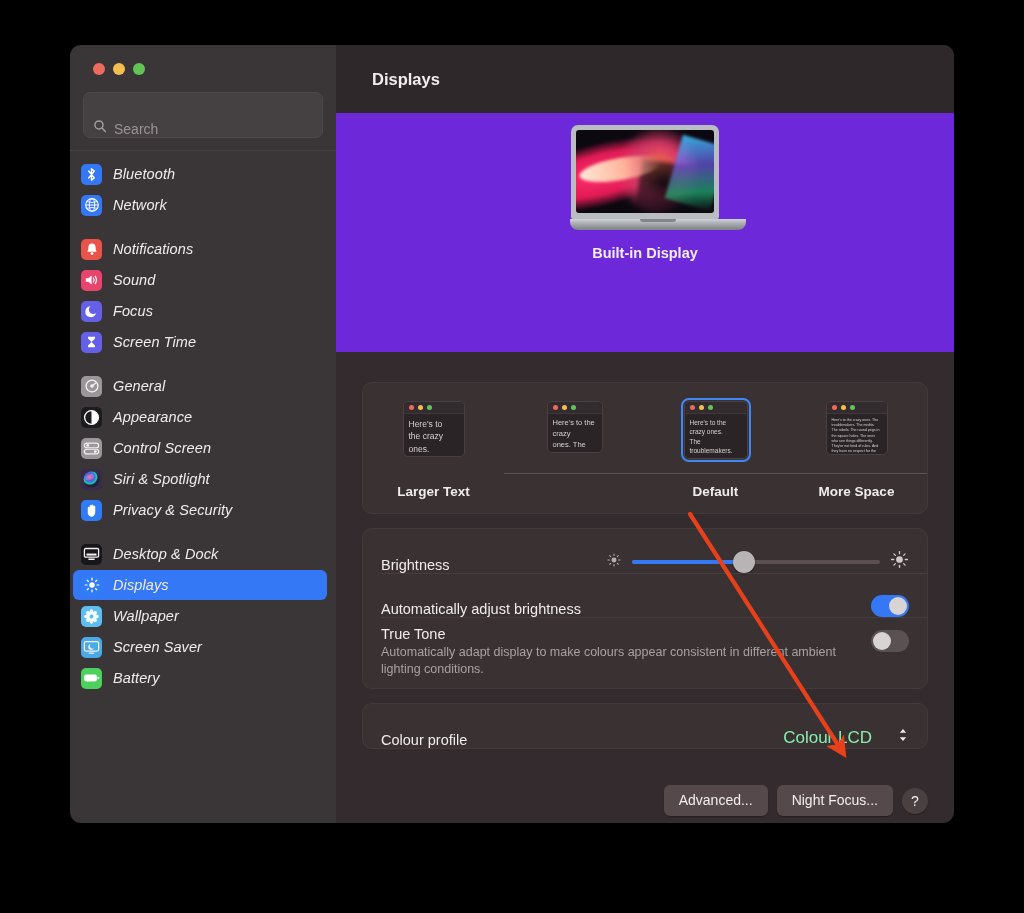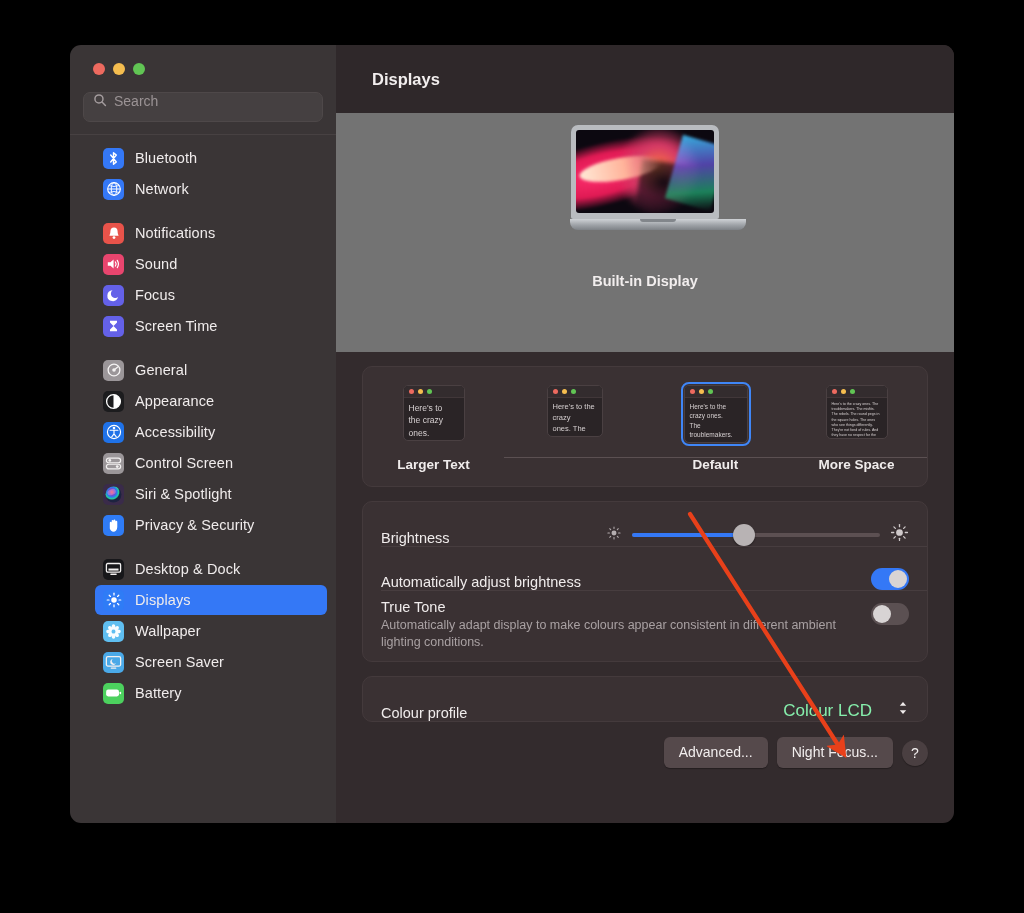--- a/index.html
+++ b/index.html
@@ -37,25 +37,25 @@
     padding-left: 23px;
     gap: 8px;
   }
   .dot { width: 12px; height: 12px; border-radius: 50%; }
   .dot.red    { background: #ed6a5f; }
   .dot.yellow { background: #f5bd4f; }
   .dot.green  { background: #61c554; }
 
   #search-wrap { padding: 0 13px 12px 13px; }
   #search-box {
-    height: 30px;
+    height: 46px;
     background: #454041;
     border-radius: 7px;
     display: flex;
-    align-items: flex-start;
+    align-items: flex-end;
     padding: 0 9px;
     gap: 7px;
     border: 1px solid #4e4849;
   }
   #search-box .mag { flex: none; }
   #search-input {
     background: transparent;
     border: none;
     outline: none;
     color: #e8e4e4;
@@ -67,22 +67,23 @@
 
   .side-divider {
     height: 1px;
     background: #474142;
     margin: 0;
   }
 
   #side-scroll {
     flex: 1;
     overflow: hidden;
-    padding: 8px 9px 0 25px;
-    position: relative;
+    padding: 8px 9px 0 3px;
+    position: relative;
+    font-style: italic;
   }
 
   .side-item {
     height: 30px;
     display: flex;
     align-items: center;
     gap: 11px;
     padding: 0 8px;
     border-radius: 6px;
     margin-bottom: 1px;
@@ -126,28 +127,27 @@
     padding-left: 36px;
     background: #2f282a;
   }
   #page-title {
     color: #f2eeee;
     font-size: 16.5px;
     font-weight: bold;
   }
 
   #hero {
-    background: #737373;
+    background: #6d28d9;
     height: 239px;
     display: flex;
     flex-direction: column;
     align-items: center;
     justify-content: flex-start;
     padding-top: 12px;
-    gap: 28px;
   }
   #mac-wrap { width: 150px; position: relative; }
   #mac-lid {
     width: 148px; height: 94px;
     margin: 0 auto;
     background: #b9bcc0;
     border-radius: 7px 7px 2px 2px;
     padding: 5px 5px 6px 5px;
     position: relative;
   }
@@ -204,21 +204,21 @@
     background: #82868b;
     border-radius: 0 0 4px 4px;
   }
   #hero-label {
     margin-top: 15px;
     color: #f2eeee;
     font-size: 14.5px;
     font-weight: bold;
   }
 
-  #body-area { padding: 0 26px; }
+  #body-area { padding: 16px 26px; }
 
   .card {
     background: #3a3133;
     border-radius: 10px;
     border: 1px solid #443a3c;
     margin-top: 14px;
   }
 
   
   #res-card { padding: 18px 0 14px 0; display: flex; }
@@ -267,21 +267,21 @@
   .tdot.r { background: #ed6a5f; }
   .tdot.y { background: #f5bd4f; }
   .tdot.g { background: #61c554; }
   .ttext {
     padding: 4px 5px 0 5px;
     color: #d6d0d1;
     white-space: pre-wrap;
     overflow: hidden;
   }
   .res-label {
-    margin-top: 10px;
+    margin-top: 21px;
     color: #f0ecec;
     font-size: 13.5px;
     font-weight: bold;
   }
 
   
   .row {
     display: flex;
     align-items: flex-end;
     padding: 0 18px;
@@ -366,21 +366,21 @@
     align-items: center;
     gap: 25px;
   }
 
   
   #btn-row {
     display: flex;
     justify-content: flex-end;
     align-items: center;
     gap: 9px;
-    margin-top: 15px;
+    margin-top: 36px;
     padding-right: 0;
   }
   .btn {
     background: #55494b;
     border: 1px solid #60545600;
     border-radius: 6px;
     color: #f2eeee;
     font-size: 14px;
     font-family: "Liberation Sans", sans-serif;
     padding: 6px 14px 7px 14px;
@@ -502,30 +502,20 @@
           <span class="side-label">General</span>
         </div>
         <div class="side-item">
           <span class="sicon" style="background: rgb(28, 28, 30);">
             <svg width="17" height="17" viewBox="0 0 18 18">
               <circle cx="9" cy="9" r="7.3" fill="none" stroke="#ffffff" stroke-width="1.4"></circle>
               <path d="M9 1.7 A7.3 7.3 0 0 1 9 16.3 Z" fill="#ffffff"></path>
             </svg>
           </span>
           <span class="side-label">Appearance</span>
-        </div>
-        <div class="side-item">
-          <span class="sicon" style="background: rgb(31, 114, 232);">
-            <svg width="16" height="16" viewBox="0 0 18 18">
-              <circle cx="9" cy="9" r="7.4" fill="none" stroke="#ffffff" stroke-width="1.3"></circle>
-              <circle cx="9" cy="4.6" r="1.5" fill="#ffffff"></circle>
-              <path d="M4.6 7 L13.4 7 M9 7 L9 11 M9 11 L6.4 14.4 M9 11 L11.6 14.4" stroke="#ffffff" stroke-width="1.3" stroke-linecap="round" fill="none"></path>
-            </svg>
-          </span>
-          <span class="side-label">Accessibility</span>
         </div>
         <div class="side-item">
           <span class="sicon" style="background: rgb(155, 150, 153);">
             <svg width="17" height="15" viewBox="0 0 18 16">
               <rect x="1.4" y="2.2" width="15.2" height="5" rx="2.5" fill="none" stroke="#f2f0f0" stroke-width="1.3"></rect>
               <circle cx="5" cy="4.7" r="1.5" fill="#f2f0f0"></circle>
               <rect x="1.4" y="8.8" width="15.2" height="5" rx="2.5" fill="none" stroke="#f2f0f0" stroke-width="1.3"></rect>
               <circle cx="13" cy="11.3" r="1.5" fill="#f2f0f0"></circle>
             </svg>
           </span>

